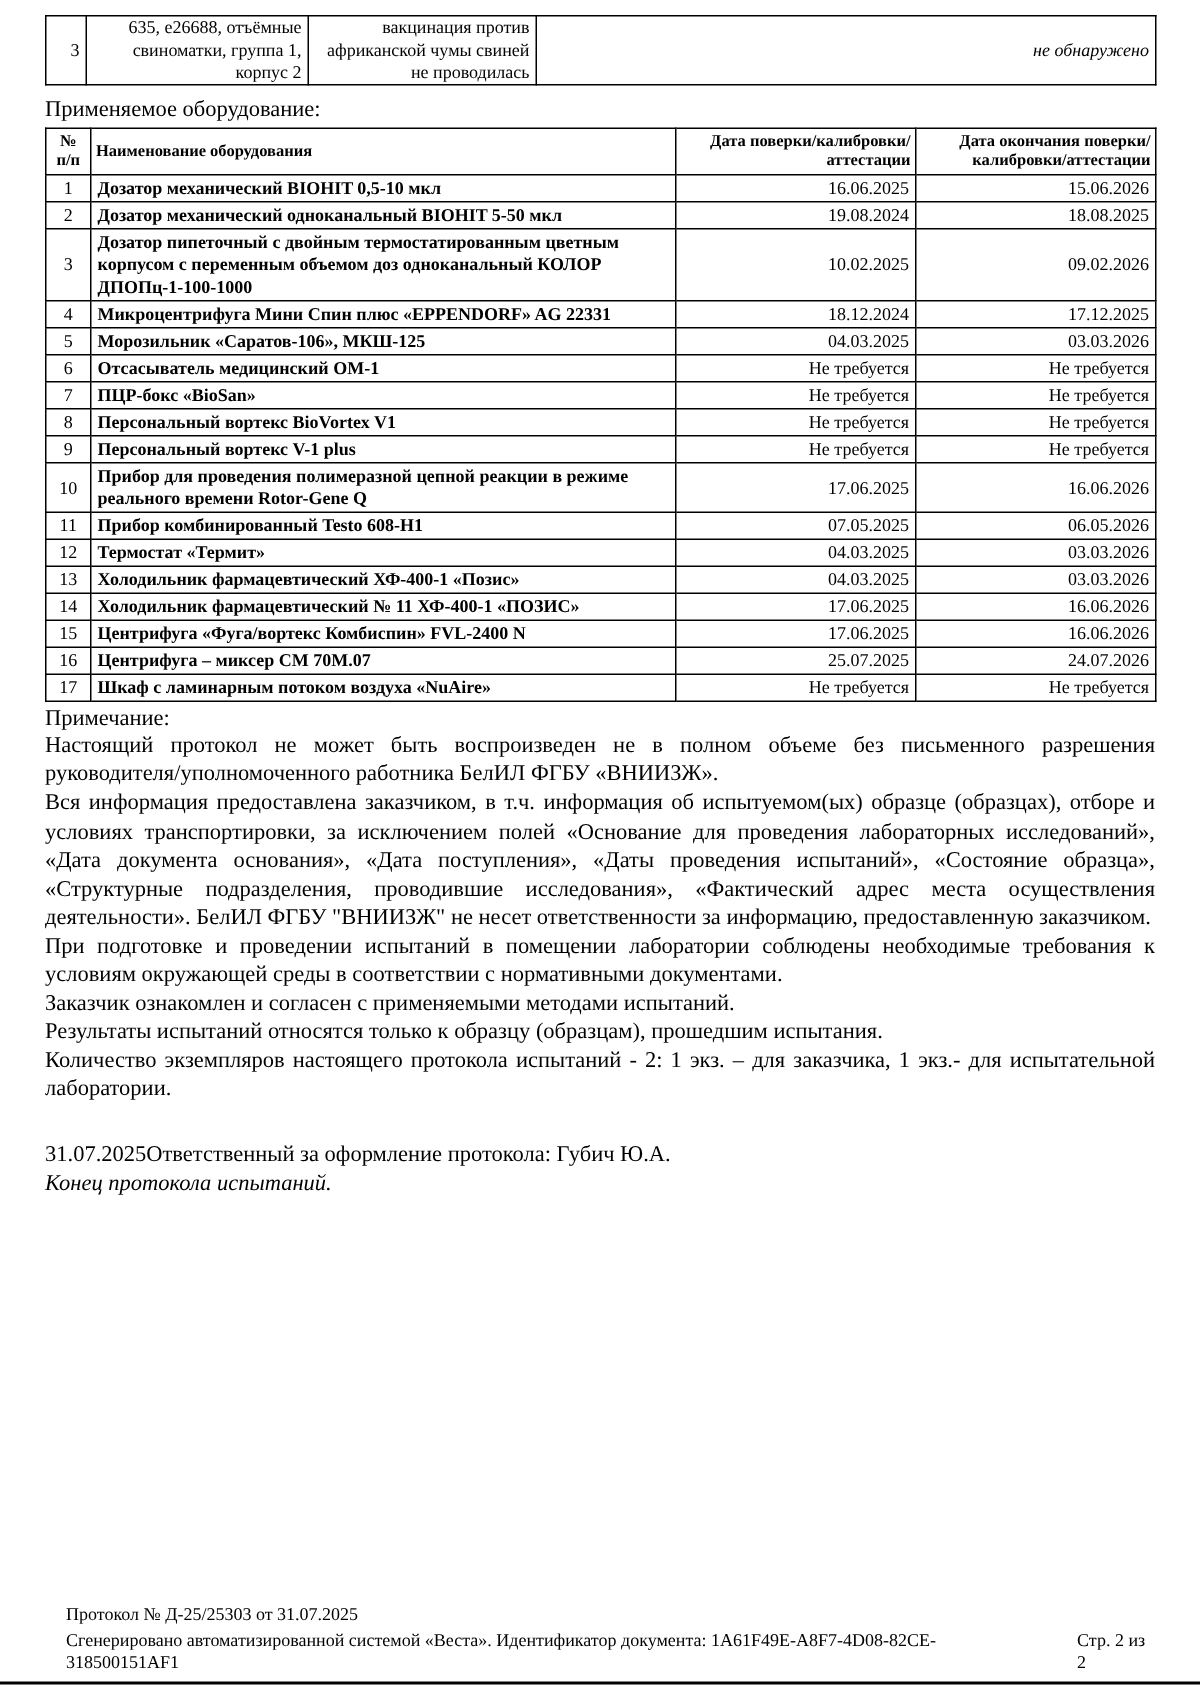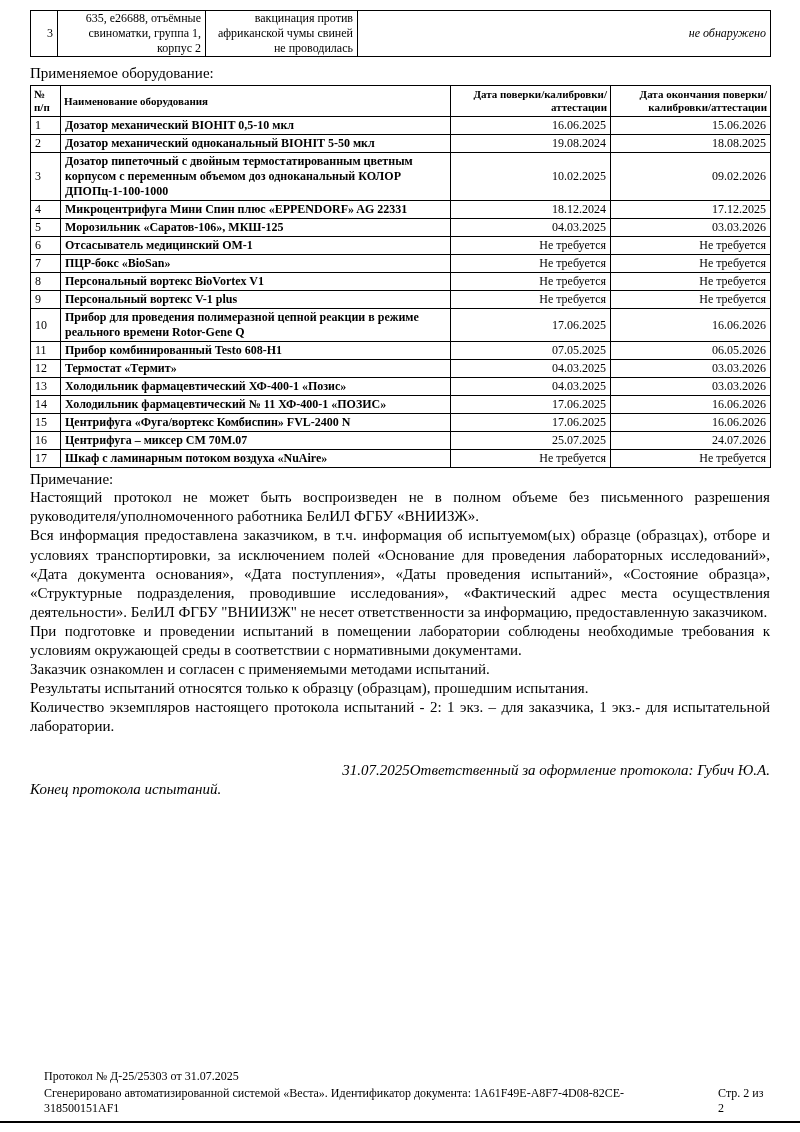--- a/index.html
+++ b/index.html
@@ -15,28 +15,28 @@
   .top-tbl td { font-size: 12px; text-align: right; vertical-align: middle; padding: 0 4px; line-height: 1.25; }
   .top-tbl .tc-num { width: 27px; }
   .top-tbl .tc-sample { width: 148px; }
   .top-tbl .tc-vacc { width: 152px; }
   .top-tbl .tc-res { width: 413px; font-style: italic; }
 
   .section-title { font-size: 15px; margin: 8px 0 3px 0; }
 
   .eq-tbl th { font-size: 11px; font-weight: bold; text-align: center; vertical-align: middle; padding: 2px 3px; line-height: 1.2; }
   .eq-tbl td { font-size: 12px; padding: 1px 4px; vertical-align: middle; line-height: 1.25; }
-  .eq-tbl .col-num  { width: 30px;  text-align: left; }
+  .eq-tbl .col-num  { width: 30px;  text-align: center; }
   .eq-tbl .col-name { width: 390px; text-align: left; font-weight: bold; }
   .eq-tbl .col-date { width: 160px; text-align: right; }
 
   .notes-title { font-size: 15px; margin: 3px 0 0 0; }
   .note-par { font-size: 15px; line-height: 1.27; text-align: justify; margin: 0; }
 
-  .sig-row { display: flex; justify-content: flex-end; font-size: 15px; margin-top: 26px; width: 740px; font-style: italic; }
+  .sig-row { display: flex; justify-content: flex-start; font-size: 15px; margin-top: 26px; width: 740px; }
   .end-line { font-size: 15px; margin: 2px 0 0 0; font-style: italic; }
 
   .footer { position: absolute; left: 44px; right: 28px; bottom: 16px; font-size: 12px; }
   .footer-line1 { margin-bottom: 2px; }
   .footer-line2 { display: flex; justify-content: space-between; gap: 24px; }
   .bottom-rule { position: absolute; left: 0; right: 0; bottom: 9px; border-bottom: 2px solid #000; }
 </style>
 </head>
 <body>
 

